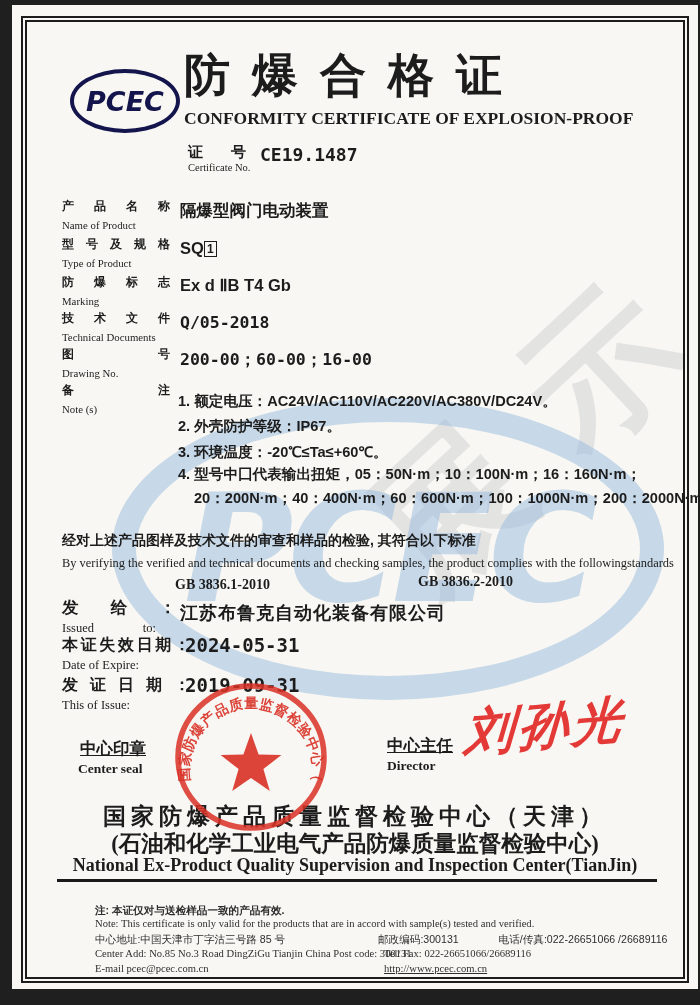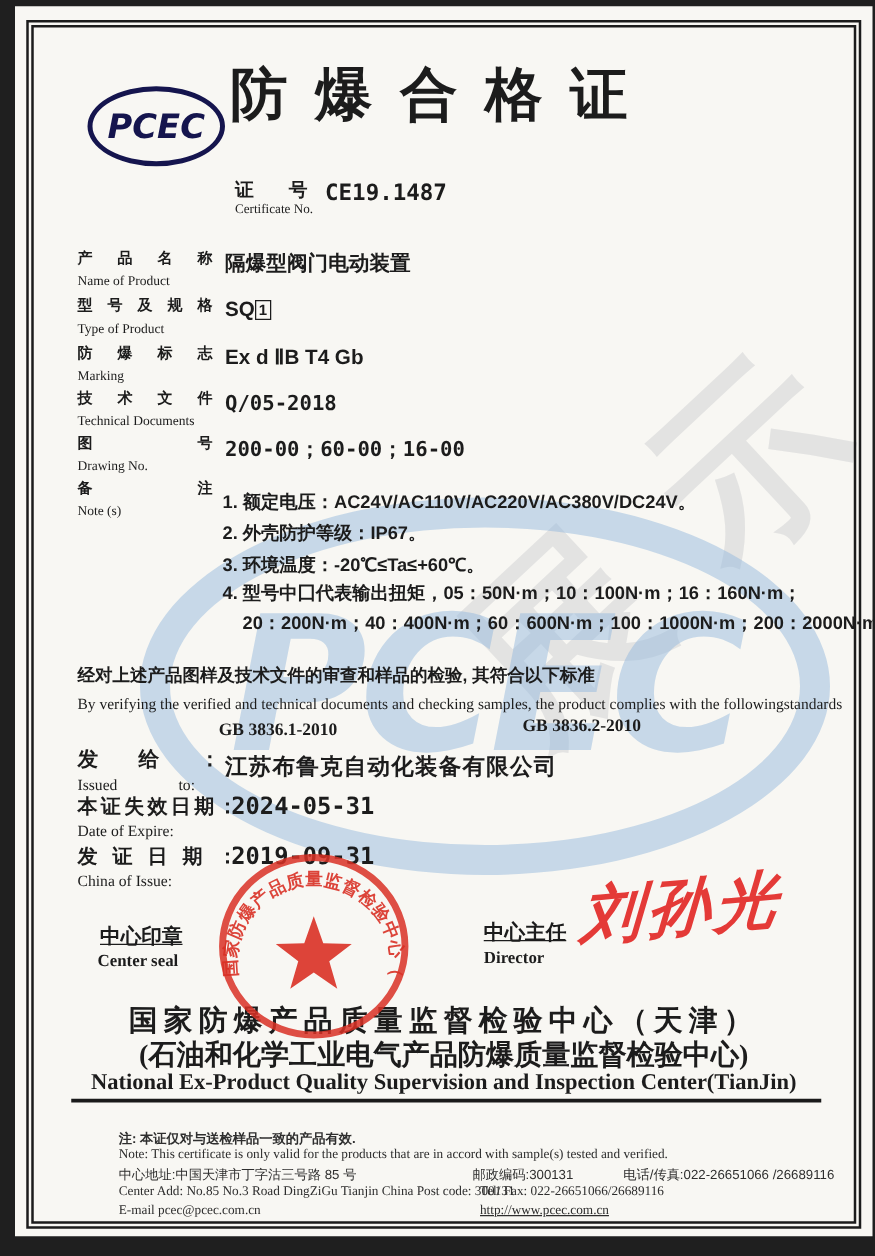--- a/index.html
+++ b/index.html
@@ -93,20 +93,21 @@
   <div class="wm-oval">
     <span>PCEC</span>
   </div>
 
   <div class="frame"></div>
 
   <div class="abs logo">
     <span>PCEC</span>
   </div>
   <div class="abs title">防爆合格证</div>
+  <div class="abs subtitle">CONFORMITY CERTIFICATE OF EXPLOSION-PROOF</div>
   <div class="abs certno-zh">证号</div>
   <div class="abs certno-en">Certificate No.</div>
   <div class="abs certno-val mono">CE19.1487</div>
 
   <div class="abs lzh" style="top:193px">产品名称</div>
   <div class="abs len" style="top:214px">Name of Product</div>
   <div class="abs fval" style="top:195px">隔爆型阀门电动装置</div>
 
   <div class="abs lzh" style="top:231px">型号及规格</div>
   <div class="abs len" style="top:252px">Type of Product</div>
@@ -141,21 +142,21 @@
   <div class="abs issued-zh">发给：</div>
   <div class="abs issued-en">Issued to:</div>
   <div class="abs company">江苏布鲁克自动化装备有限公司</div>
 
   <div class="abs date-zh" style="top:630px">本证失效日期：</div>
   <div class="abs date-val mono" style="top:629px">2024-05-31</div>
   <div class="abs date-en" style="top:653px">Date of Expire:</div>
 
   <div class="abs date-zh" style="top:670px">发证日期：</div>
   <div class="abs date-val mono" style="top:669px">2019-09-31</div>
-  <div class="abs date-en" style="top:693px">China of Issue:</div>
+  <div class="abs date-en" style="top:693px">This of Issue:</div>
 
   <div class="abs sealword-zh" style="left:68px; top:733px">中心印章</div>
   <div class="abs sealword-en" style="left:66px; top:756px">Center seal</div>
 
   <svg class="abs seal-svg" width="158" height="154" viewBox="0 0 158 154">
     <ellipse cx="79" cy="76" rx="73" ry="71" fill="none" stroke="#d93025" stroke-width="5.5" opacity="0.85"></ellipse>
     <path id="sealArc" d="M 18,100 A 62,62 0 1 1 140,100" fill="none"></path>
     <text font-size="14" fill="#d93025" font-weight="bold" opacity="0.9" letter-spacing="0.5">
       <textPath href="#sealArc" startOffset="0">国家防爆产品质量监督检验中心（天津）</textPath>
     </text>

